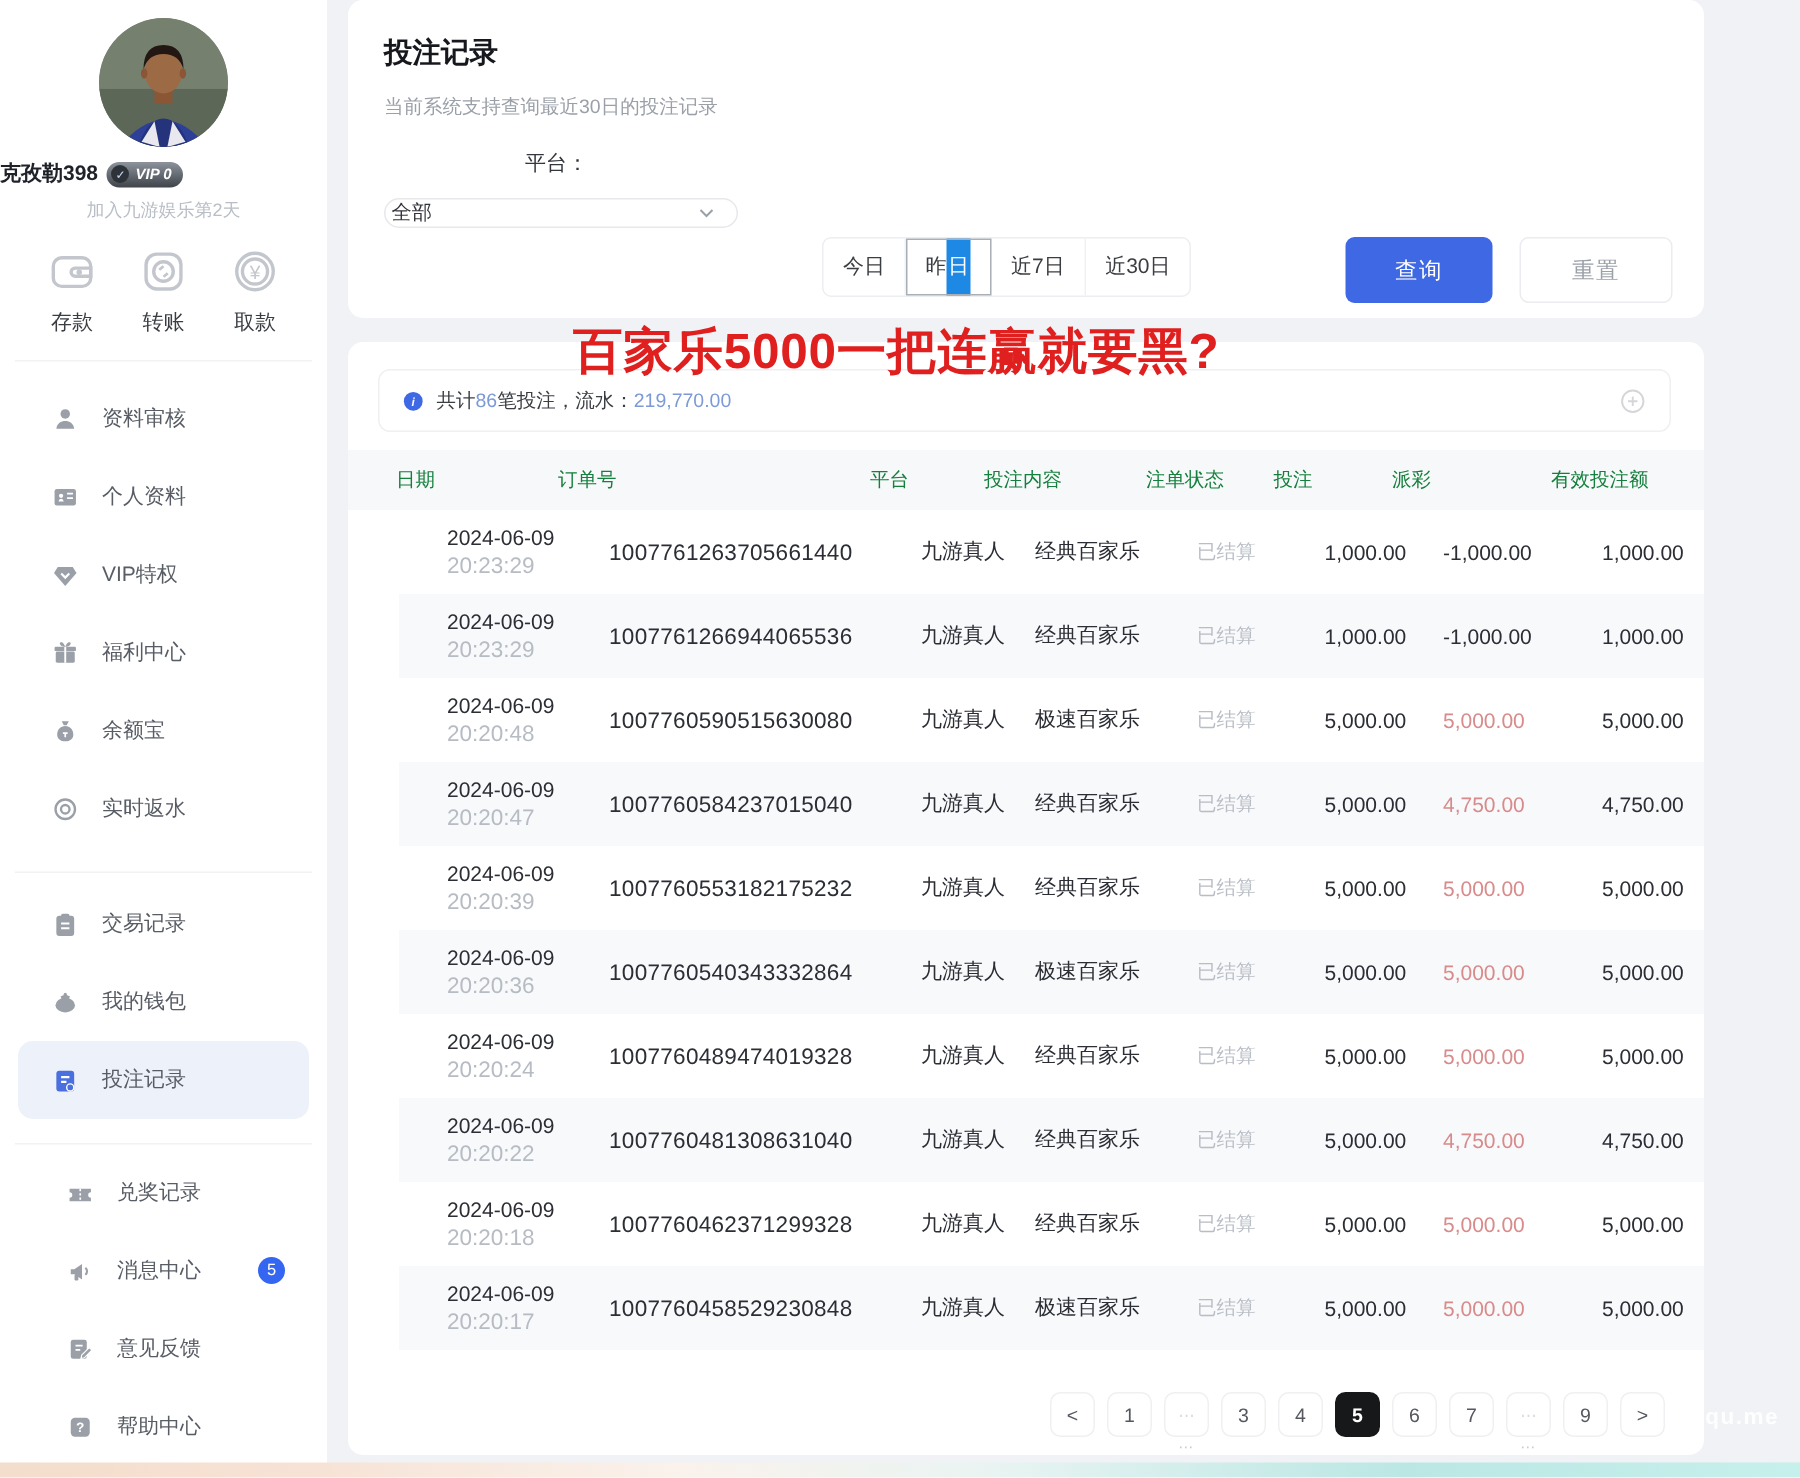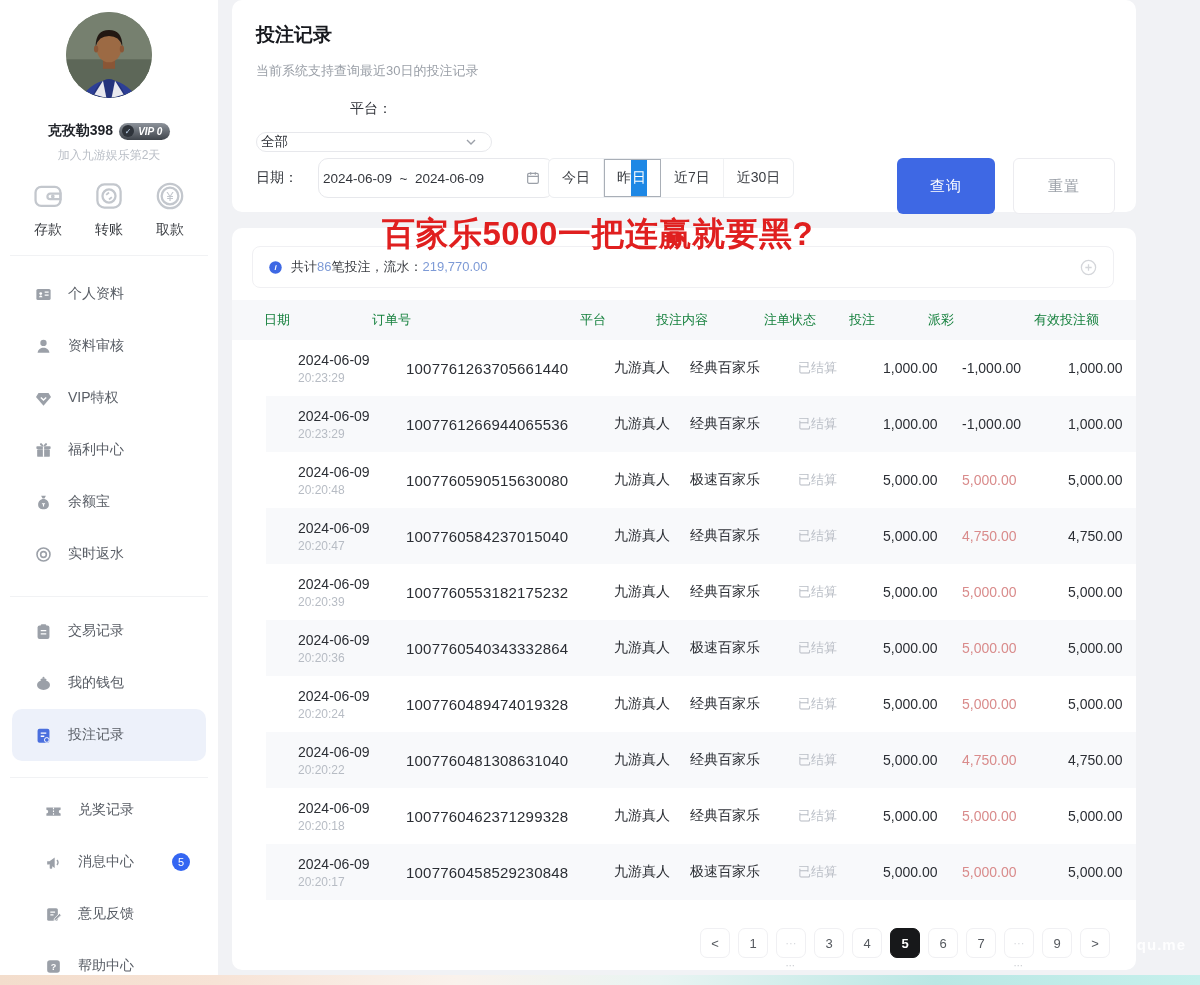--- a/index.html
+++ b/index.html
@@ -7,21 +7,21 @@
   body{
     position:relative;overflow:hidden;background:#f1f2f5;
     font-family:"Liberation Sans","DejaVu Sans",sans-serif;color:#2b2e34;
   }
   svg{display:block;}
 
   
   .sidebar{position:absolute;left:0;top:0;width:218px;height:100%;background:#fff;z-index:2;}
   .profile{text-align:center;padding-top:12px;}
   .avatar{width:86px;height:86px;border-radius:50%;margin:0 auto;overflow:hidden;background:#7d8678;}
-  .name-row{display:flex;justify-content:center;align-items:center;gap:6px;margin-top:24px;}
+  .name-row{display:flex;justify-content:flex-start;align-items:center;gap:6px;margin-top:9px;}
   .username{font-size:14px;font-weight:bold;color:#1f2228;}
   .vip-badge{display:inline-flex;align-items:center;height:17px;border-radius:9px;
     background:linear-gradient(180deg,#8d939b,#3f444b);color:#fff;font-size:10px;font-weight:bold;
     font-style:italic;padding:0 8px 0 3px;gap:4px;}
   .vip-shield{width:12px;height:12px;border-radius:50%;background:#2e333a;display:flex;align-items:center;
     justify-content:center;font-size:8px;color:#c7dcf5;font-style:normal;}
   .join-text{font-size:12px;color:#b9bec6;margin-top:7px;}
   .actions{display:flex;justify-content:space-between;padding:15px 24px 0;}
   .action{display:flex;flex-direction:column;align-items:center;gap:8px;width:48px;cursor:pointer;}
   .action svg{width:34px;height:34px;color:#c3c7cd;}
@@ -52,21 +52,21 @@
     font-size:14px;color:#33363c;cursor:pointer;}
   .field-box .val{white-space:pre;font-size:13.5px;}
   .field-box svg{width:16px;height:16px;color:#9ba0a8;}
   .quick-group{position:absolute;left:316px;top:158px;height:40px;display:flex;align-items:stretch;
     border:1px solid #eceef1;border-radius:6px;background:#fff;}
   .seg{min-width:50px;padding:0 13px;display:flex;align-items:center;justify-content:center;
     font-size:14px;color:#3a3d42;border-right:1px solid #f0f1f3;cursor:pointer;}
   .seg:last-child{border-right:none;}
   .seg.selected{outline:1px solid #a9afb7;outline-offset:-1px;}
   .seg .sel{align-self:stretch;display:flex;align-items:center;background:#1e88e5;color:#fff;padding:0 1px;}
-  .btn{height:56px;border-radius:6px;display:flex;align-items:center;justify-content:center;
+  .btn{height:44px;border-radius:6px;display:flex;align-items:center;justify-content:center;
     font-size:15px;cursor:pointer;position:absolute;top:158px;}
   .btn-query{left:665px;width:98px;background:#3e68e4;color:#fff;letter-spacing:1px;}
   .btn-reset{left:781px;width:102px;background:#fff;border:1px solid #ececf0;color:#9ba0a8;letter-spacing:1px;}
 
   .annotation{position:absolute;left:150px;top:212px;z-index:6;font-size:33px;font-weight:bold;
     color:#e01f1f;white-space:nowrap;letter-spacing:0.5px;}
 
   
   .card-table{top:228px;height:742px;}
   .summary{position:absolute;left:20px;top:18px;width:862px;height:42px;border:1px solid #f0f0f3;
@@ -77,21 +77,21 @@
   .plus-btn{margin-left:auto;cursor:pointer;color:#d4d6da;}
   .plus-btn svg{width:19px;height:19px;}
   .t-grid{display:grid;grid-template-columns:108px 208px 76px 108px 85px 79px 106px 1fr;
     align-items:center;padding:0 24px 0 32px;}
   .thead{position:absolute;left:0;top:72px;width:100%;height:40px;background:#f7f8fa;
     font-size:13px;color:#15803d;}
   .tbody{position:absolute;left:0;top:112px;width:100%;}
   .t-row{height:56px;font-size:14px;color:#2b2e34;margin-left:34px;}
   .t-row:nth-child(even){background:#f8f9fb;}
   .c-date .d{font-size:14px;color:#2b2e34;}
-  .c-date .t{font-size:12px;color:#b7bcc4;margin-top:3px;}
+  .c-date .t{font-size:15px;color:#b7bcc4;margin-top:3px;}
   .c-order{font-size:15px;letter-spacing:.2px;}
   .c-status{color:#b9bec6;font-size:13px;}
   .c-payout.win{color:#d98b8b;}
   .pagination{position:absolute;right:26px;top:700px;display:flex;gap:8px;}
   .pg{width:30px;height:30px;border:1px solid #f0f0f3;border-radius:7px;background:#fff;
     display:flex;align-items:center;justify-content:center;font-size:13px;color:#55595f;
     cursor:pointer;position:relative;}
   .pg.active{background:#17181a;border-color:#17181a;color:#fff;font-weight:bold;}
   .pg.gap{color:#d8dade;font-size:11px;}
   .pg .below{position:absolute;top:31px;left:50%;transform:translateX(-50%);
@@ -171,38 +171,38 @@
     <span class="action-label">取款</span>
   </div>
 </div>
   </div>
   <div class="divider"></div>
   <nav class="nav">
     <div>
   <div class="nav-item">
     <span class="n-icon">
             <svg viewBox="0 0 24 24" fill="currentColor">
+              <circle cx="12" cy="7.5" r="4"></circle>
+              <path d="M4.5 20c.5-4.5 4-6.5 7.5-6.5s7 2 7.5 6.5z"></path>
+            </svg>
+          </span>
+    <span class="nav-label">资料审核</span>
+
+  </div>
+
+  <div class="nav-item">
+    <span class="n-icon">
+            <svg viewBox="0 0 24 24" fill="currentColor">
               <rect x="3" y="5" width="18" height="14" rx="2"></rect>
               <circle cx="8.5" cy="10.8" r="1.8" fill="#fff"></circle>
               <path d="M6.3 15.6c.4-1.7 1.3-2.3 2.2-2.3s1.8.6 2.2 2.3z" fill="#fff"></path>
               <path d="M13.5 9h5M13.5 12.8h5" stroke="#fff" stroke-width="1.5"></path>
             </svg>
           </span>
     <span class="nav-label">个人资料</span>
-
-  </div>
-
-  <div class="nav-item">
-    <span class="n-icon">
-            <svg viewBox="0 0 24 24" fill="currentColor">
-              <circle cx="12" cy="7.5" r="4"></circle>
-              <path d="M4.5 20c.5-4.5 4-6.5 7.5-6.5s7 2 7.5 6.5z"></path>
-            </svg>
-          </span>
-    <span class="nav-label">资料审核</span>
 
   </div>
 
   <div class="nav-item">
     <span class="n-icon">
             <svg viewBox="0 0 24 24" fill="currentColor">
               <path d="M12 21L2.5 10l3.2-5h12.6l3.2 5z"></path>
               <path d="M8.6 10.6l3.4 3.4 3.4-3.4" stroke="#fff" stroke-width="1.8" fill="none"></path>
             </svg>
           </span>
@@ -344,30 +344,20 @@
     <div class="f-row row-platform">
       <span class="f-label">平台：</span>
       <div class="field-box">
         <span class="val">全部</span>
         <svg viewBox="0 0 24 24" fill="none" stroke="currentColor" stroke-width="2">
             <path d="M6 9l6 6 6-6"></path>
           </svg>
       </div>
     </div>
 
-    <div class="f-row row-date">
-      <span class="f-label">日期：</span>
-      <div class="field-box">
-        <span class="val">2024-06-09  ~  2024-06-09</span>
-        <svg viewBox="0 0 24 24" fill="none" stroke="currentColor" stroke-width="1.8">
-            <rect x="4" y="5" width="16" height="15" rx="2"></rect>
-            <path d="M4 9.5h16M8.5 3.5v3.5M15.5 3.5v3.5"></path>
-          </svg>
-      </div>
-    </div>
 
     <div class="quick-group">
   <div class="seg">今日</div>
 
   <div class="seg selected">昨<span class="sel">日</span></div>
 
   <div class="seg">近7日</div>
 
   <div class="seg">近30日</div>
 </div>

